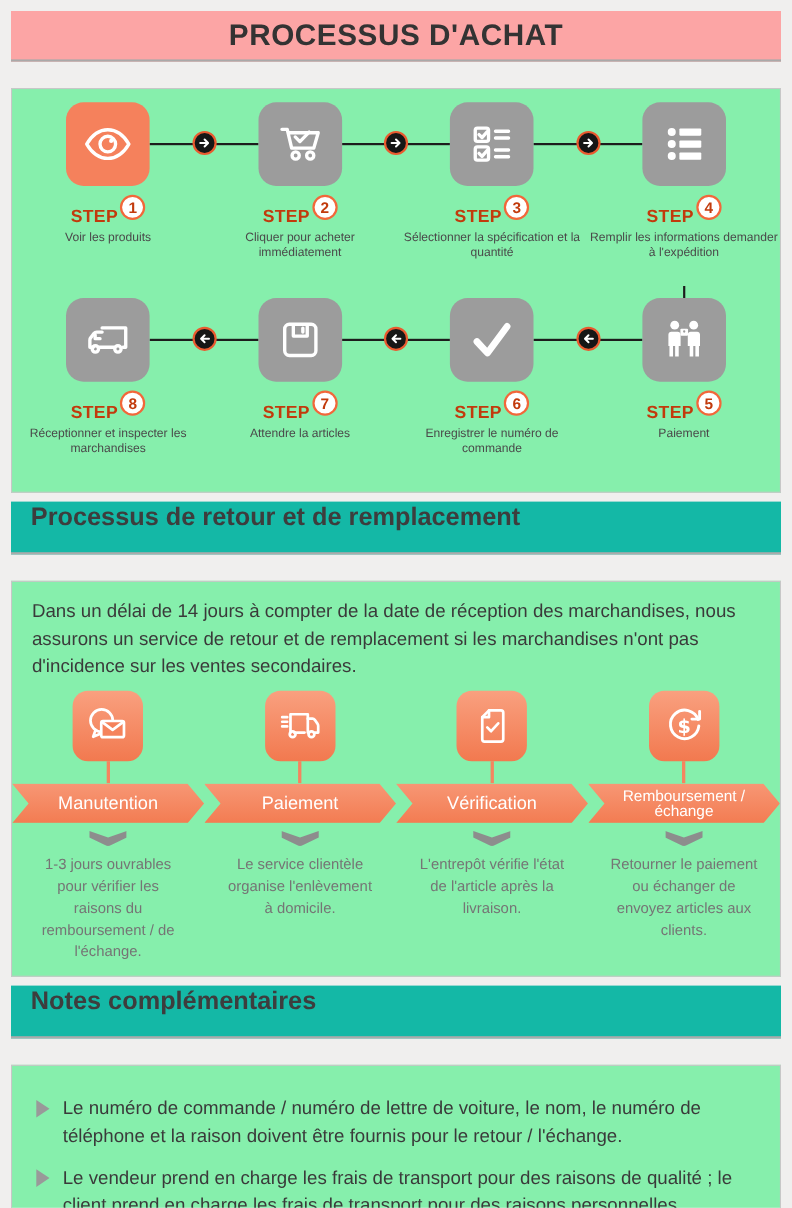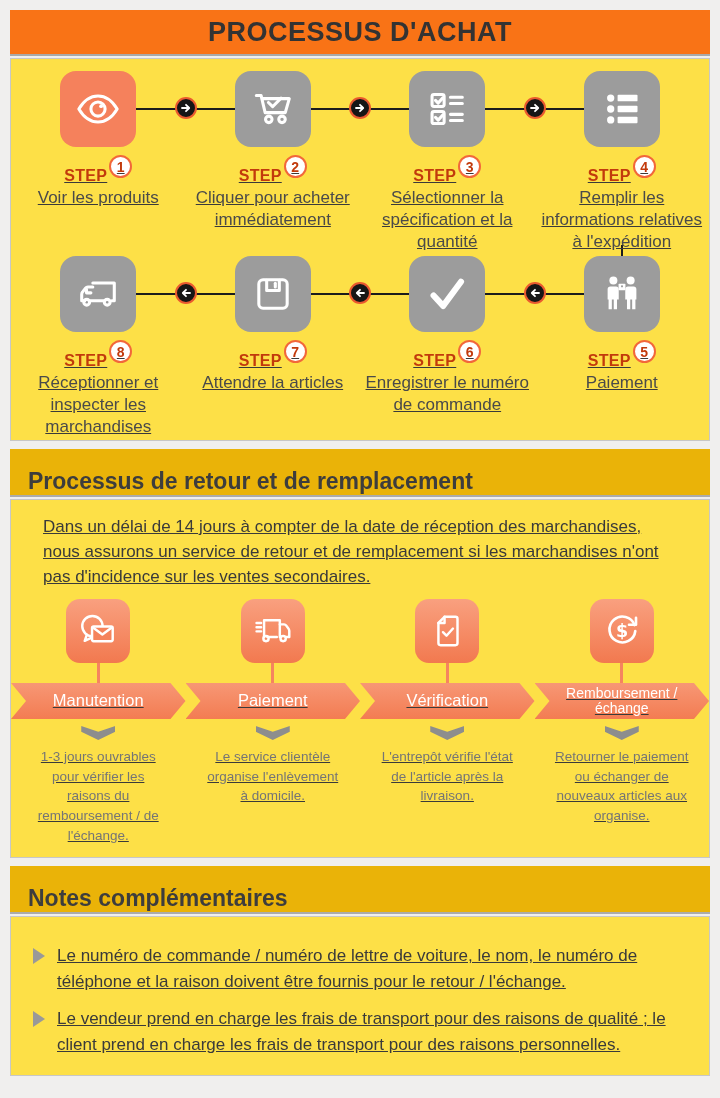--- a/index.html
+++ b/index.html
@@ -7,70 +7,70 @@
   body {
     width:720px; height:1098px; overflow:hidden;
     background:#f0efee;
     font-family:"Liberation Sans", sans-serif;
     color:#3a3a3a;
   }
   .wrap { padding:10px 10px 0; }
 
   
   .title-bar {
-    height:46px; background:#f97316; border-bottom:2px solid #a9a9a9;
+    height:46px; background:#fca5a5; border-bottom:2px solid #a9a9a9;
     display:flex; align-items:center; justify-content:center;
     font-size:27px; font-weight:bold; color:#333; letter-spacing:.5px;
   }
 
   
-  .card { background:#fde047; border:1px solid #c7c7c7; margin-top:2px;text-decoration:underline; }
+  .card { background:#86efac; border:1px solid #c7c7c7; margin-top:24px; }
 
   
   .flow-card { padding:12px 0 2px; }
   .flow-row { position:relative; display:flex; }
   .flow-row + .flow-row { margin-top:4px; }
   .step { flex:1; display:flex; flex-direction:column; align-items:center; text-align:center; position:relative; z-index:1; }
   .sq {
     width:76px; height:76px; border-radius:16px; background:#9c9c9c;
     display:flex; align-items:center; justify-content:center; flex:none;
   }
   .sq.orange { background:#f5815c; }
   .step-label { margin-top:12px; height:26px; display:flex; align-items:flex-end; }
   .step-prefix { font-size:16px; font-weight:bold; color:#c23a0c; letter-spacing:.3px; }
   .step-num {
     width:23px; height:23px; border:2px solid #f2673a; border-radius:50%;
     display:flex; align-items:center; justify-content:center;
     font-size:14px; font-weight:bold; color:#c23a0c; background:#fff;
     margin-left:2px; transform:translateY(-7px);
   }
-  .caption { margin-top:2px; font-size:17px; color:#4a4a4a; line-height:1.28; max-width:188px; min-height:58px; }
+  .caption { margin-top:2px; font-size:11px; color:#4a4a4a; line-height:1.28; max-width:188px; min-height:58px; }
   .hline { position:absolute; top:37px; height:2px; background:#1c1c1c; z-index:0; }
   .hline.g1 { left:calc(12.5% + 38px); width:calc(25% - 76px); }
   .hline.g2 { left:calc(37.5% + 38px); width:calc(25% - 76px); }
   .hline.g3 { left:calc(62.5% + 38px); width:calc(25% - 76px); }
   .arrowc {
     position:absolute; top:26px; width:22px; height:22px; border-radius:50%;
     background:#161616; border:2px solid #ea5a2f; z-index:2;
     display:flex; align-items:center; justify-content:center;
   }
   .arrowc.p1 { left:25%; } .arrowc.p2 { left:50%; } .arrowc.p3 { left:75%; }
   .flow-row.dir-right .arrowc { transform:translateX(-50%); }
   .flow-row.dir-left  .arrowc { transform:translateX(-50%) rotate(180deg); }
   .vstub { position:absolute; left:87.5%; top:-11px; width:2px; height:13px; background:#1c1c1c; transform:translateX(-50%); }
 
   
   .section-bar {
-    margin-top:8px; height:48px; background:#eab308; border-bottom:2px solid #ababab;
-    display:flex; align-items:flex-end; padding:0 18px;
+    margin-top:8px; height:48px; background:#14b8a6; border-bottom:2px solid #ababab;
+    display:flex; align-items:flex-start; padding:0 18px;
     font-size:23px; font-weight:bold; color:#3d3d3d;
   }
 
   
-  .intro { padding:14px 32px 2px; font-size:17px; color:#3a3a3a; line-height:1.48; }
+  .intro { padding:14px 18px 2px; font-size:17px; color:#3a3a3a; line-height:1.48; }
   .stages { display:flex; margin-top:8px; padding-bottom:12px; }
   .stage { flex:1; display:flex; flex-direction:column; align-items:center; text-align:center; }
   .ssq {
     width:64px; height:64px; border-radius:14px; flex:none;
     background:linear-gradient(180deg,#f9a07f,#f2794f);
     display:flex; align-items:center; justify-content:center;
   }
   .stem { width:3px; height:20px; background:#f5845f; }
   .banner {
     width:100%; height:36px; color:#fff;
@@ -180,21 +180,21 @@
               <circle cx="6.1" cy="17.7" r="1.9"></circle>
             <rect x="9.7" y="4.6" width="10.4" height="3.4" rx=".5"></rect>
             <rect x="9.7" y="10.3" width="10.4" height="3.4" rx=".5"></rect>
             <rect x="9.7" y="16" width="10.4" height="3.4" rx=".5"></rect>
           </svg>
         </div>
         <div class="step-label">
           <span class="step-prefix">STEP</span>
           <span class="step-num">4</span>
         </div>
-        <div class="caption">Remplir les informations relatives à l'expédition</div>
+        <div class="caption">Remplir les informations demander à l'expédition</div>
       </div>
     </div>
 
     <div class="flow-row dir-left">
       <div class="vstub"></div>
       <div class="hline g1"></div>
       <div class="hline g2"></div>
       <div class="hline g3"></div>
       <div class="arrowc p1">
           <svg width="12" height="12" viewBox="0 0 12 12">
@@ -338,21 +338,21 @@
         <div class="ssq">
           <svg width="42" height="42" viewBox="0 0 24 24" fill="none" stroke="#fff" stroke-width="1.5" stroke-linecap="round" stroke-linejoin="round">
             <path d="M19.2 8.6A7.4 7.4 0 1 0 19.6 12"></path>
             <path d="M20 4.4v4h-4"></path>
             <text x="12" y="15.7" text-anchor="middle" font-size="10" font-weight="bold" fill="#fff" stroke="none" font-family="DejaVu Sans, sans-serif">$</text>
           </svg>
         </div>
         <div class="stem"></div>
         <div class="banner small">Remboursement / échange</div>
         <div class="chev"></div>
-        <div class="desc">Retourner le paiement ou échanger de nouveaux articles aux organise.</div>
+        <div class="desc">Retourner le paiement ou échanger de envoyez articles aux clients.</div>
       </div>
 
     </div>
   </div>
 
   <div class="section-bar">
     <span>Notes complémentaires</span>
   </div>
 
   <div class="card notes-card">

